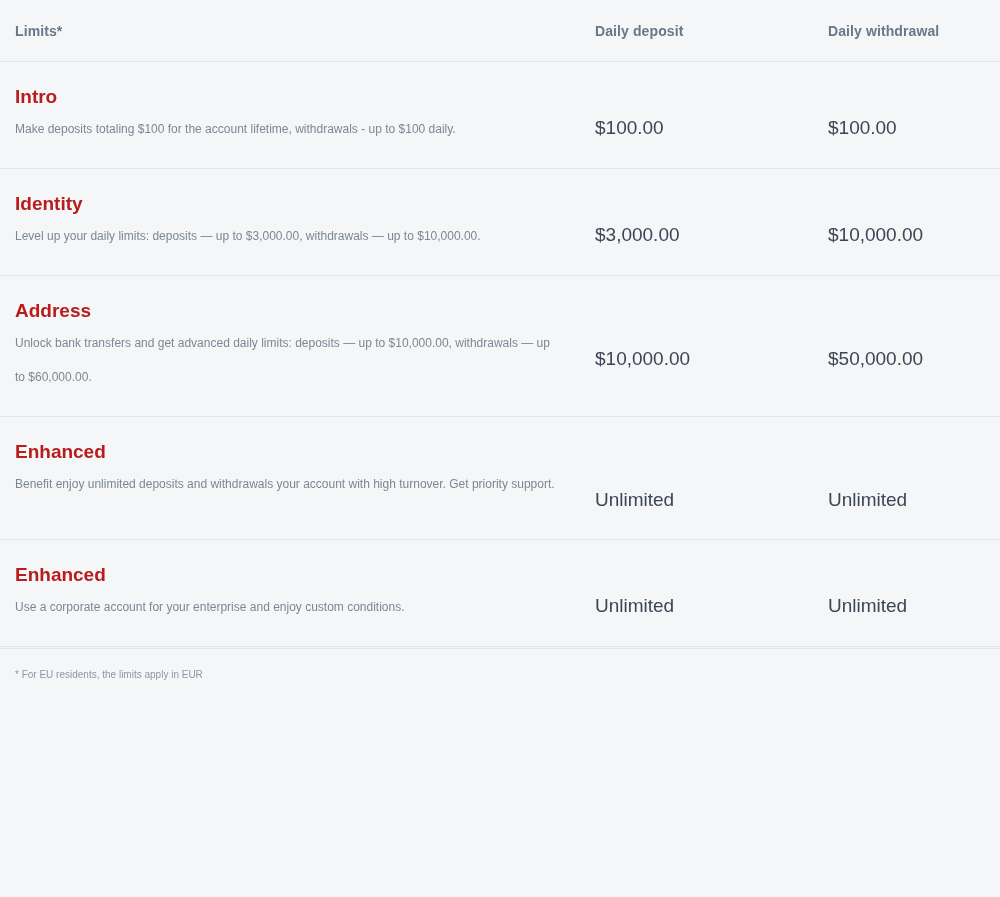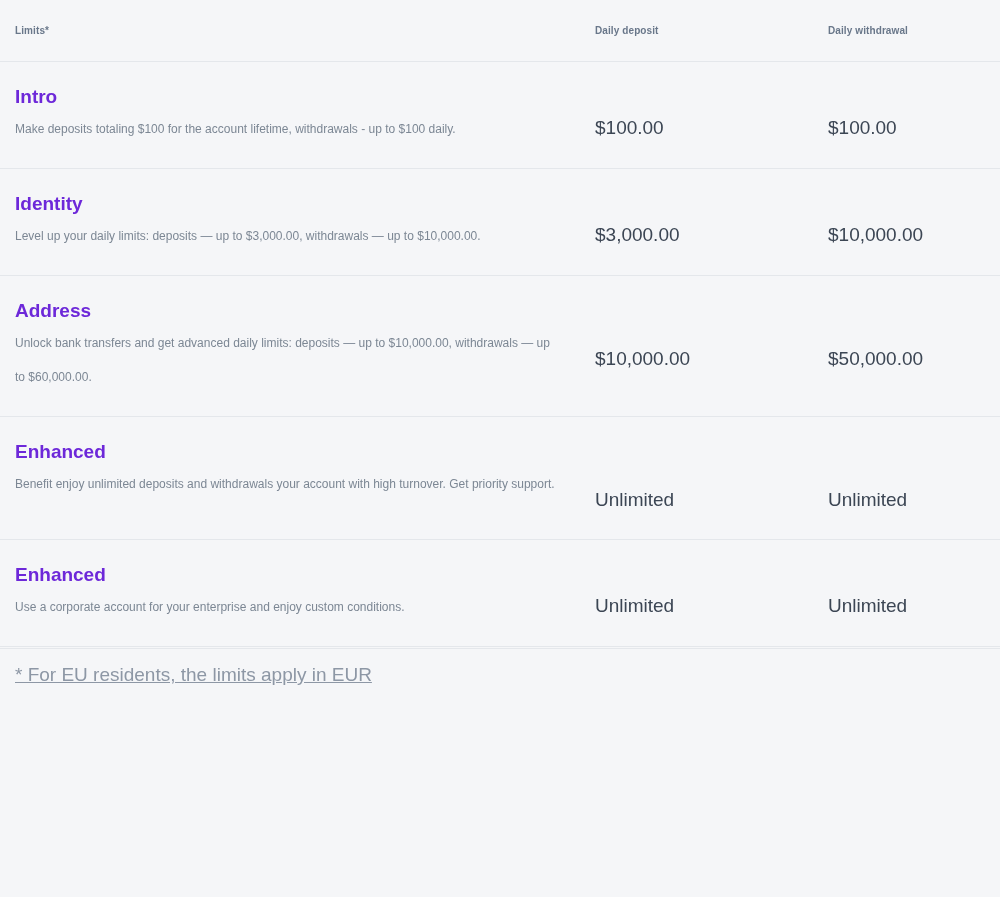--- a/index.html
+++ b/index.html
@@ -25,21 +25,21 @@
   
   .table-head {
     display: flex;
     align-items: center;
     height: 62px;
     padding: 0 0 0 15px;
     box-sizing: border-box;
     border-bottom: 1px solid #e4e7eb;
   }
   .th {
-    font-size: 10px;
+    font-size: 14px;
     font-weight: bold;
     color: #69778a;
     letter-spacing: 0.1px;
   }
   .col-tier {
     width: 580px;
     flex: 0 0 580px;
   }
   .col-deposit {
     width: 233px;
@@ -57,21 +57,21 @@
     box-sizing: border-box;
     border-bottom: 1px solid #e4e7eb;
   }
   .table-row:last-of-type {
     border-bottom: none;
   }
 
   .tier-name {
     font-size: 19px;
     font-weight: bold;
-    color: #6d28d9;
+    color: #b91c1c;
     line-height: 26px;
     margin: 0 0 2px 0;
   }
   .tier-desc {
     font-size: 12px;
     font-weight: normal;
     color: #7c8794;
     line-height: 34px;
     margin: 0;
     max-width: 540px;
@@ -88,25 +88,24 @@
   .table-row[data-lines="2"] .cell-value { padding-top: 27px; }
   .table-row[data-lines="3"] .cell-value { padding-top: 44px; }
 
   
   .table-foot {
     padding: 16px 0 0 15px;
     border-top: 1px solid #e4e7eb;
     margin-top: 1px;
   }
   .footnote {
-    font-size: 19px;
+    font-size: 10px;
     color: #8d97a5;
     line-height: 20px;
     margin: 0;
-    text-decoration: underline;
   }
 </style>
 </head>
 <body>
 
 <div class="limits-table">
 
   <div class="table-head">
     <div class="th col-tier">Limits*</div>
     <div class="th col-deposit">Daily deposit</div>

